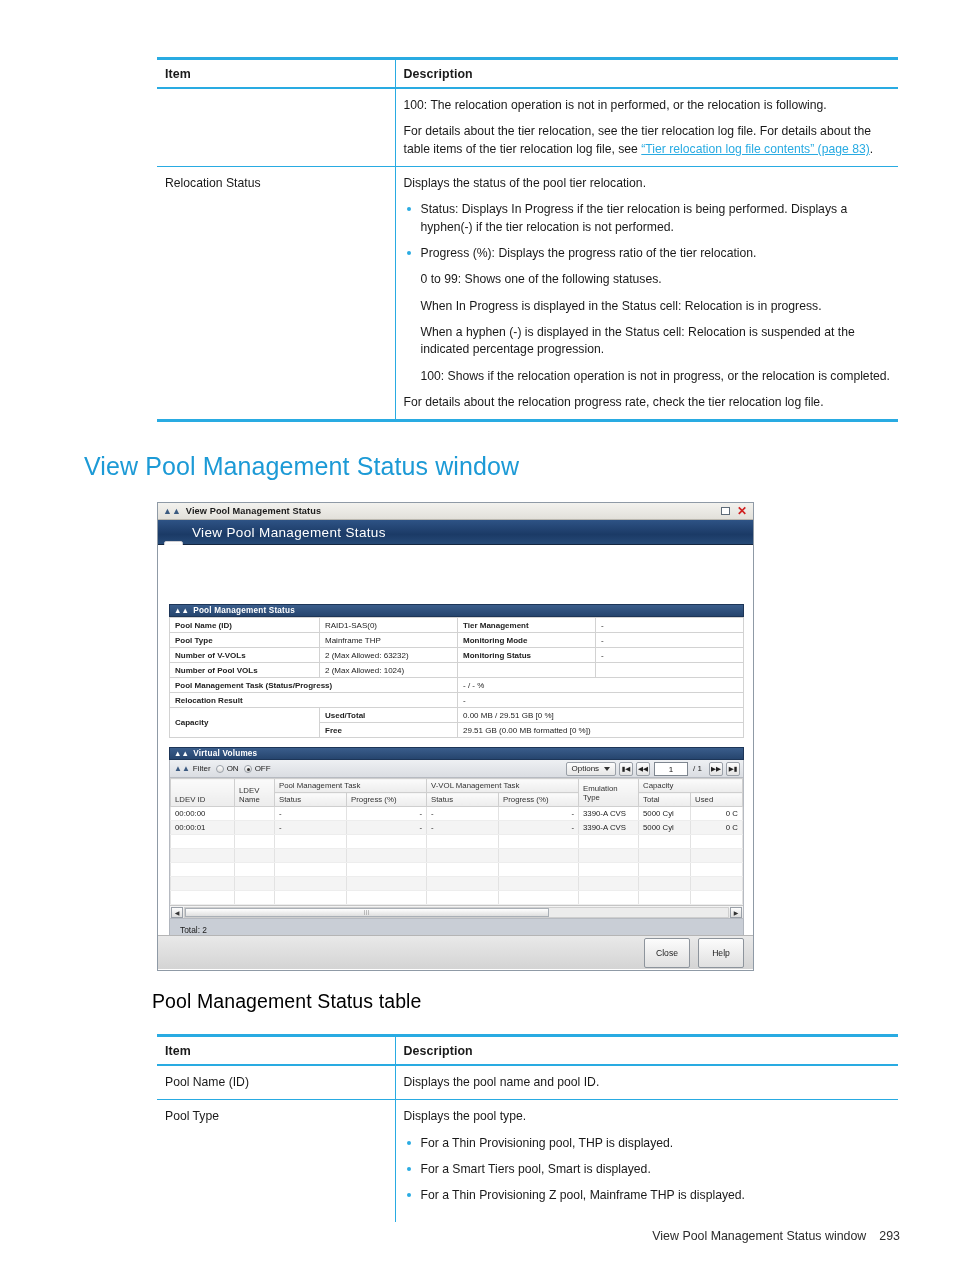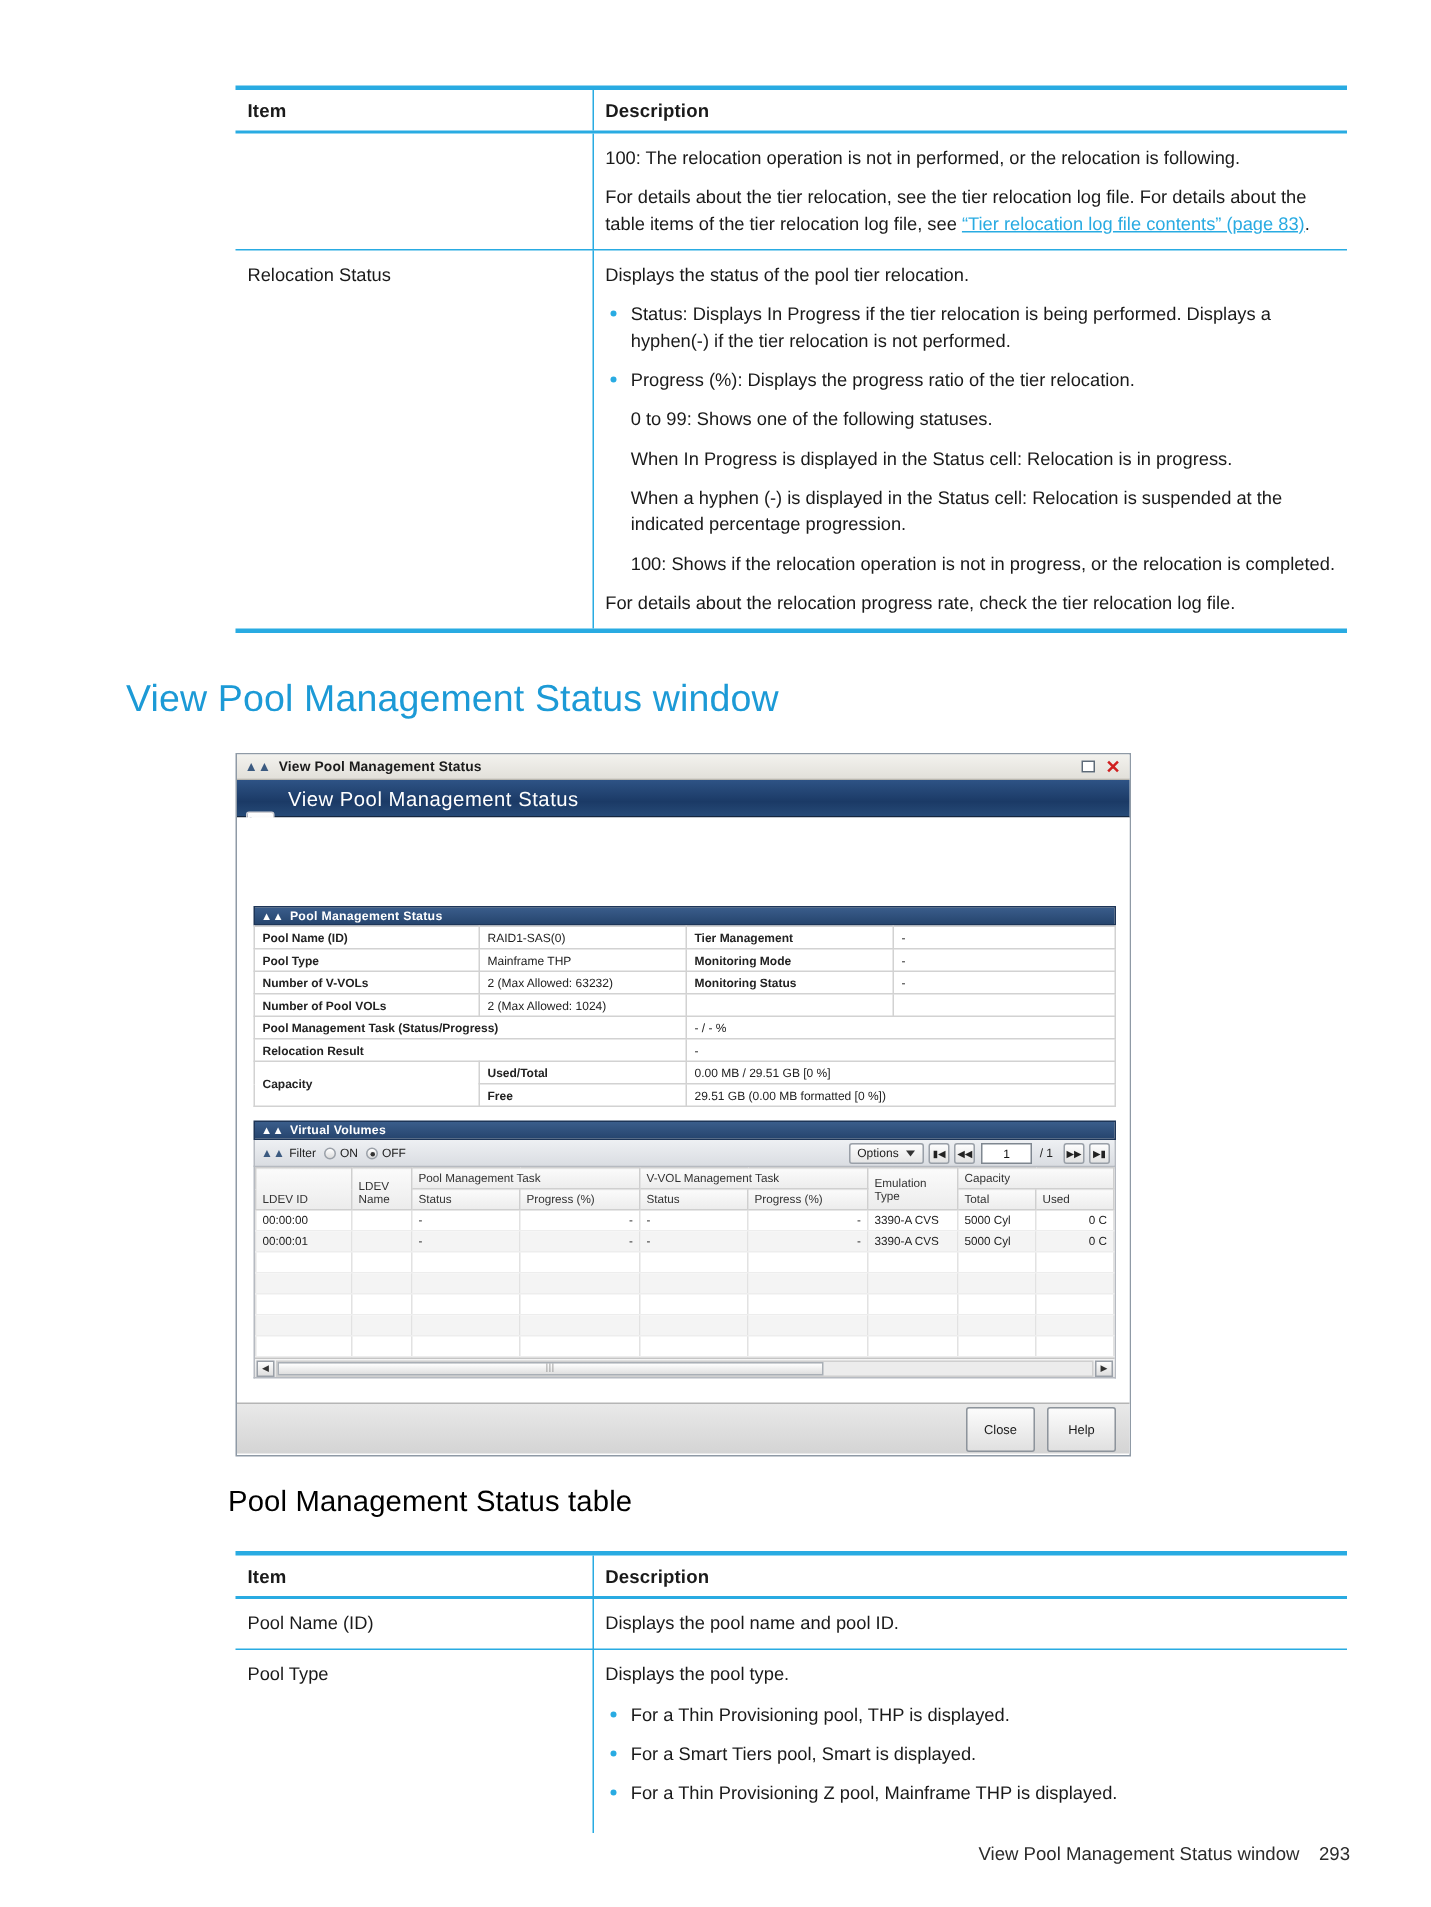--- a/index.html
+++ b/index.html
@@ -530,20 +530,23 @@
           <span class="hs-arrow">◀</span>
           <span class="hs-track">
             <span class="hs-thumb">
               <span class="hs-grip">|||</span>
             </span>
           </span>
           <span class="hs-arrow">▶</span>
         </div>
       </div>
 
+      <div class="total-bar">
+        <span>Total:  2</span>
+      </div>
     </div>
 
     <div class="app-footer">
       <span class="ftr-btn">Close</span>
       <span class="ftr-btn">Help</span>
     </div>
 
   </div>
 </div>
 

